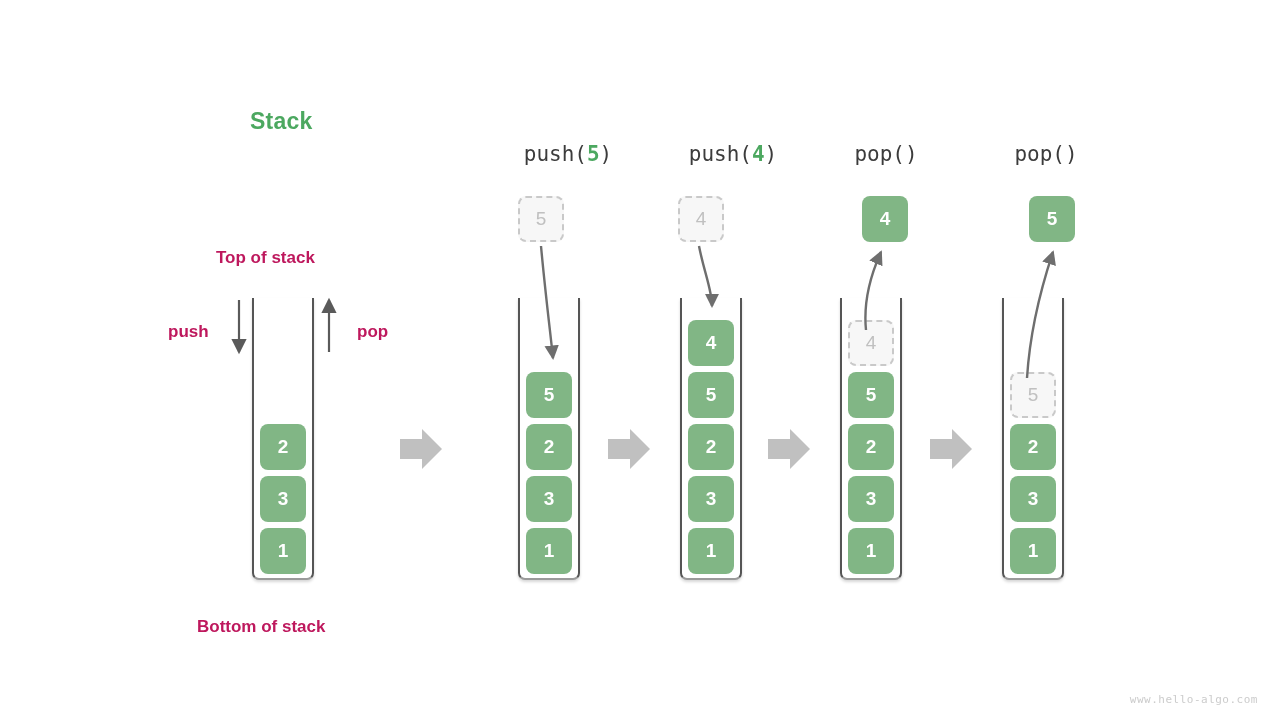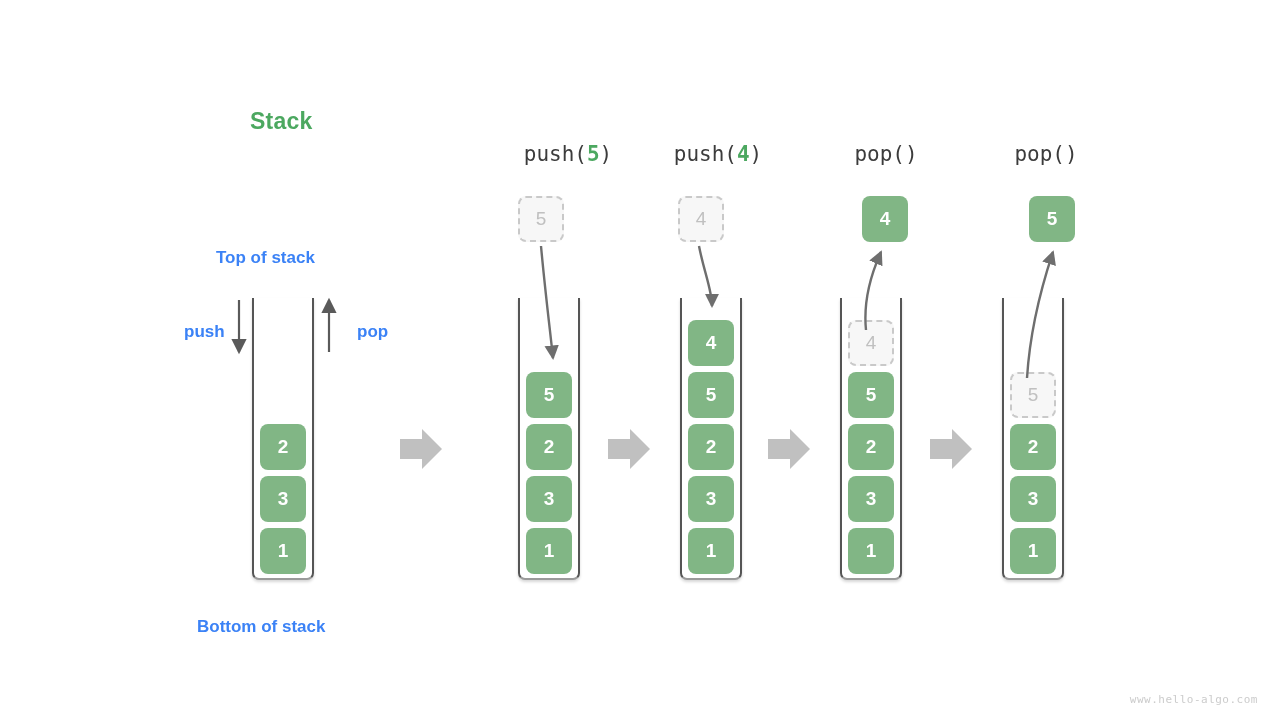--- a/index.html
+++ b/index.html
@@ -29,26 +29,26 @@
     font-weight: bold;
     color: #4CA860;
     letter-spacing: 0.2px;
   }
 
   
   .annot-label {
     position: absolute;
     font-size: 17px;
     font-weight: bold;
-    color: #3b82f6;
+    color: #be185d;
     white-space: nowrap;
   }
   #top-of-stack-label  { left: 216px; top: 248px; }
   #bottom-of-stack-label { left: 197px; top: 617px; }
-  #push-label { left: 184px; top: 322px; }
+  #push-label { left: 168px; top: 322px; }
   #pop-label  { left: 357px; top: 322px; }
 
   
   .op-label {
     position: absolute;
     top: 142px;
     font-family: "DejaVu Sans Mono", "Liberation Mono", monospace;
     font-size: 21px;
     color: #3c3c3c;
     white-space: nowrap;
@@ -115,21 +115,21 @@
   <div id="stack-title">Stack</div>
 
   <div class="annot-label" id="top-of-stack-label">Top of stack</div>
   <div class="annot-label" id="bottom-of-stack-label">Bottom of stack</div>
   <div class="annot-label" id="push-label">push</div>
   <div class="annot-label" id="pop-label">pop</div>
 
   <div class="op-label" style="left:568px">
     <span>push(</span><span class="arg">5</span><span>)</span>
   </div>
-  <div class="op-label" style="left:718px">
+  <div class="op-label" style="left:733px">
     <span>push(</span><span class="arg">4</span><span>)</span>
   </div>
   <div class="op-label" style="left:886px">
     <span>pop(</span><span class="arg"></span><span>)</span>
   </div>
   <div class="op-label" style="left:1046px">
     <span>pop(</span><span class="arg"></span><span>)</span>
   </div>
 
   <div class="stack-col">

